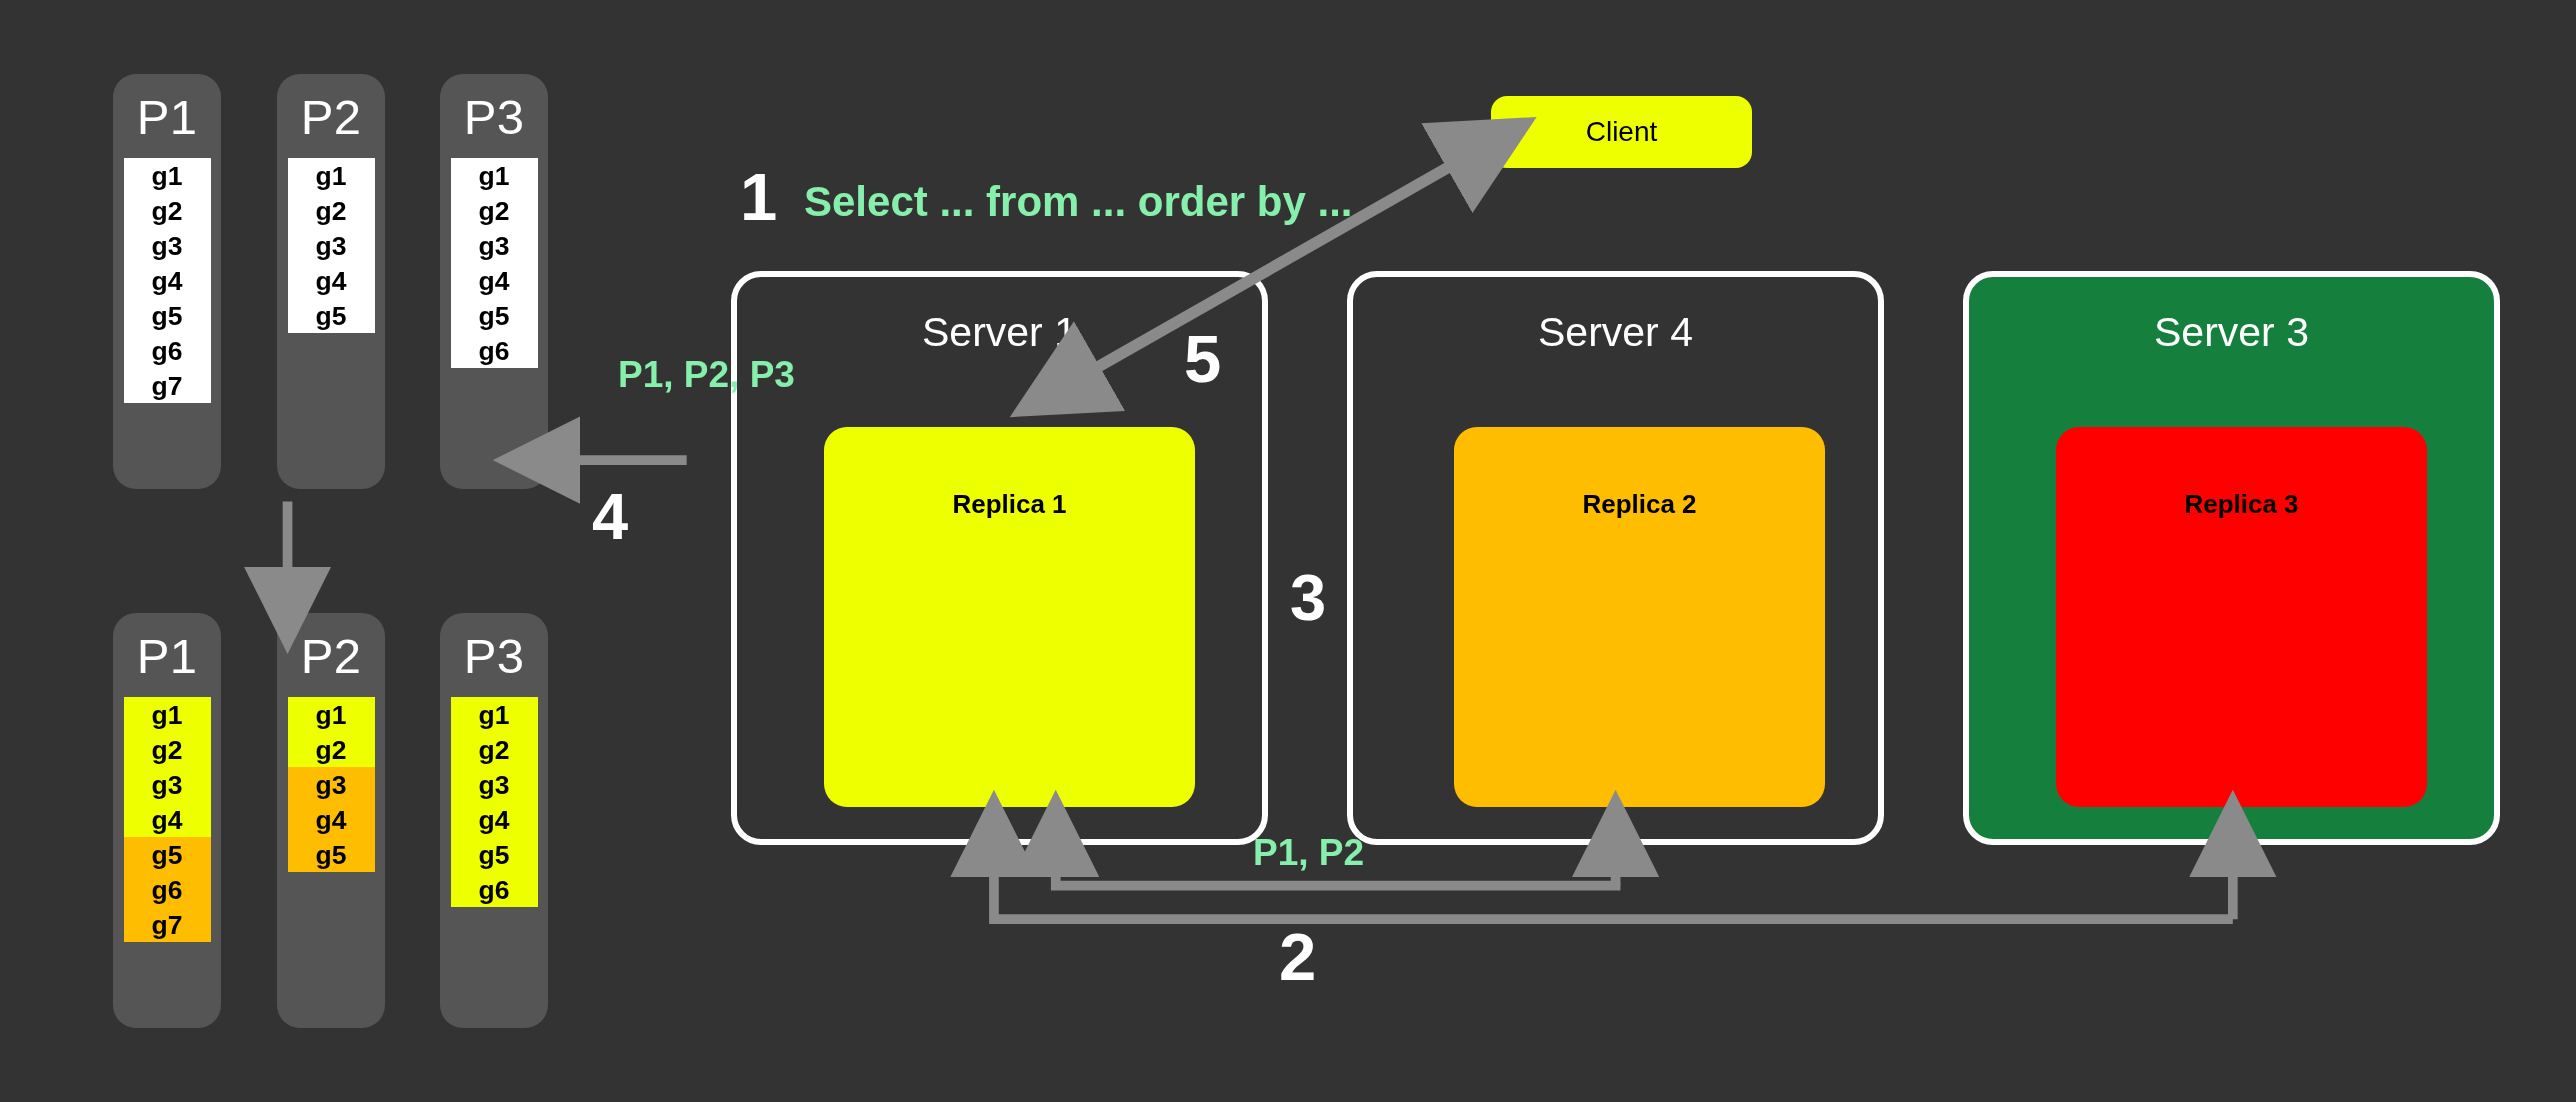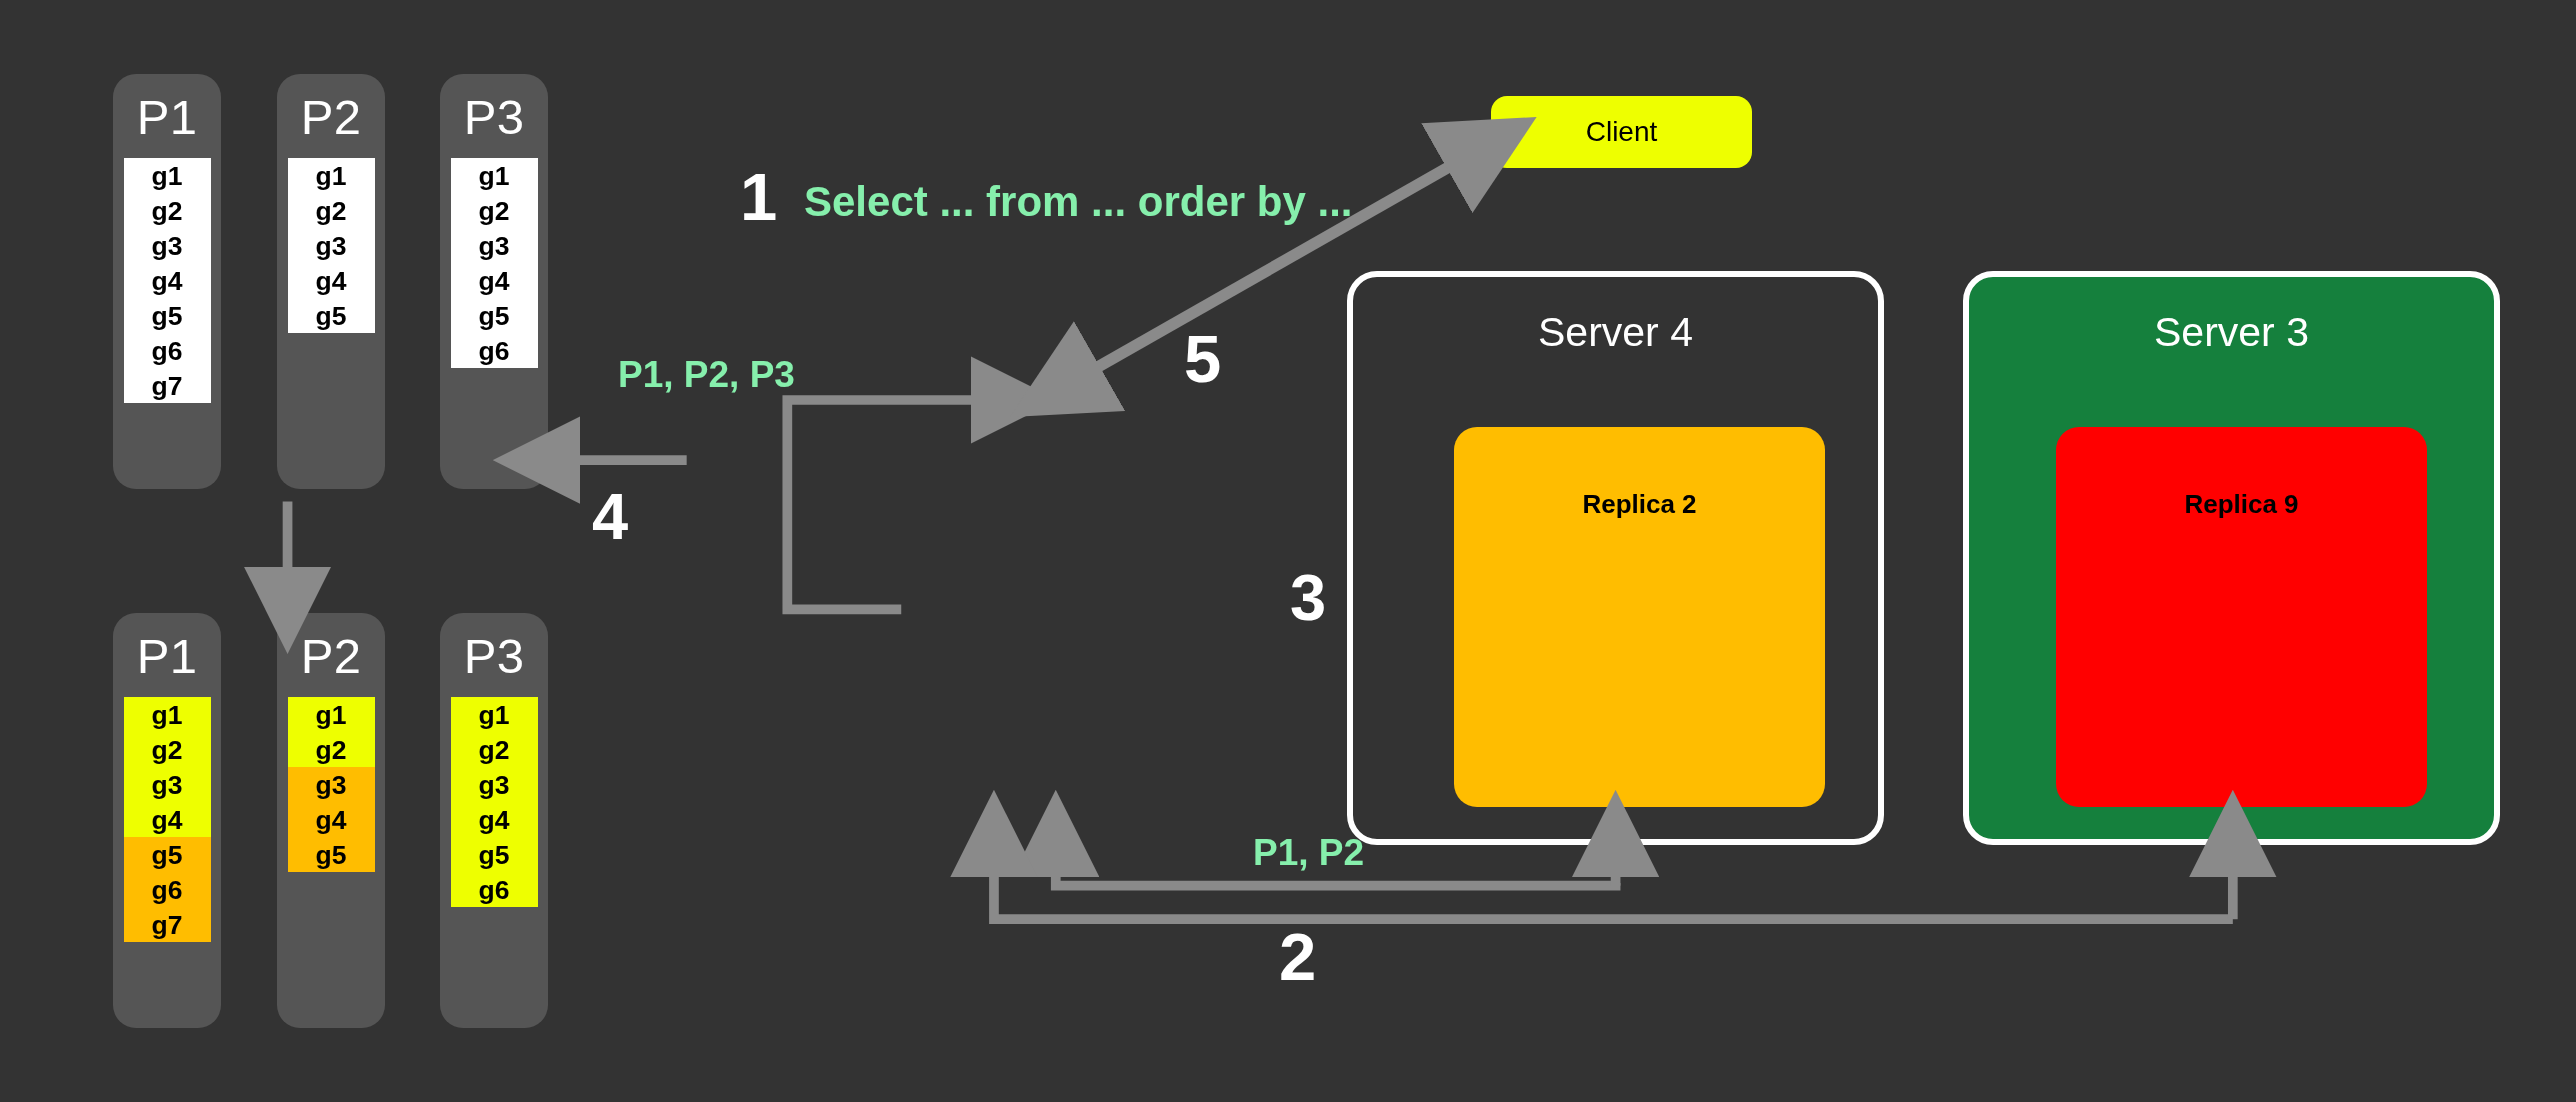--- a/index.html
+++ b/index.html
@@ -227,32 +227,38 @@
       <div class="pcell yellow">g4</div>
       <div class="pcell yellow">g5</div>
       <div class="pcell yellow">g6</div>
     </div>
   </div>
 
   <div class="client z2" style="left:1491px; top:75px; width:261px; height:72px;">
     <span>Client</span>
   </div>
 
+  <div class="server z2" style="left:731px; top:271px; width:537px; height:574px;">
+    <div class="server-title">Server 1</div>
+    <div class="replica" style="left:87px; top:150px; width:371px; height:380px; background:#eeff00;">
+      <span>Replica 1</span>
+    </div>
+  </div>
 
   <div class="server z2" style="left:1347px; top:271px; width:537px; height:574px;">
     <div class="server-title">Server 4</div>
     <div class="replica" style="left:101px; top:150px; width:371px; height:380px; background:#ffbd00;">
       <span>Replica 2</span>
     </div>
   </div>
 
   <div class="server failed z2" style="left:1963px; top:271px; width:537px; height:574px;">
     <div class="server-title">Server 3</div>
     <div class="replica" style="left:87px; top:150px; width:371px; height:380px; background:#ff0000;">
-      <span>Replica 9</span>
+      <span>Replica 3</span>
     </div>
   </div>
 
   <svg class="layer over" viewBox="0 0 2916 1248">
     <defs>
       <marker id="ahead2" markerWidth="9" markerHeight="9" refX="2.4" refY="4.5" orient="auto">
         <path d="M0,0 L9,4.5 L0,9 z" fill="#8a8a8a"></path>
       </marker>
       <marker id="astart2" markerWidth="9" markerHeight="9" refX="6.6" refY="4.5" orient="auto-start-reverse">
         <path d="M0,0 L9,4.5 L0,9 z" fill="#8a8a8a"></path>

